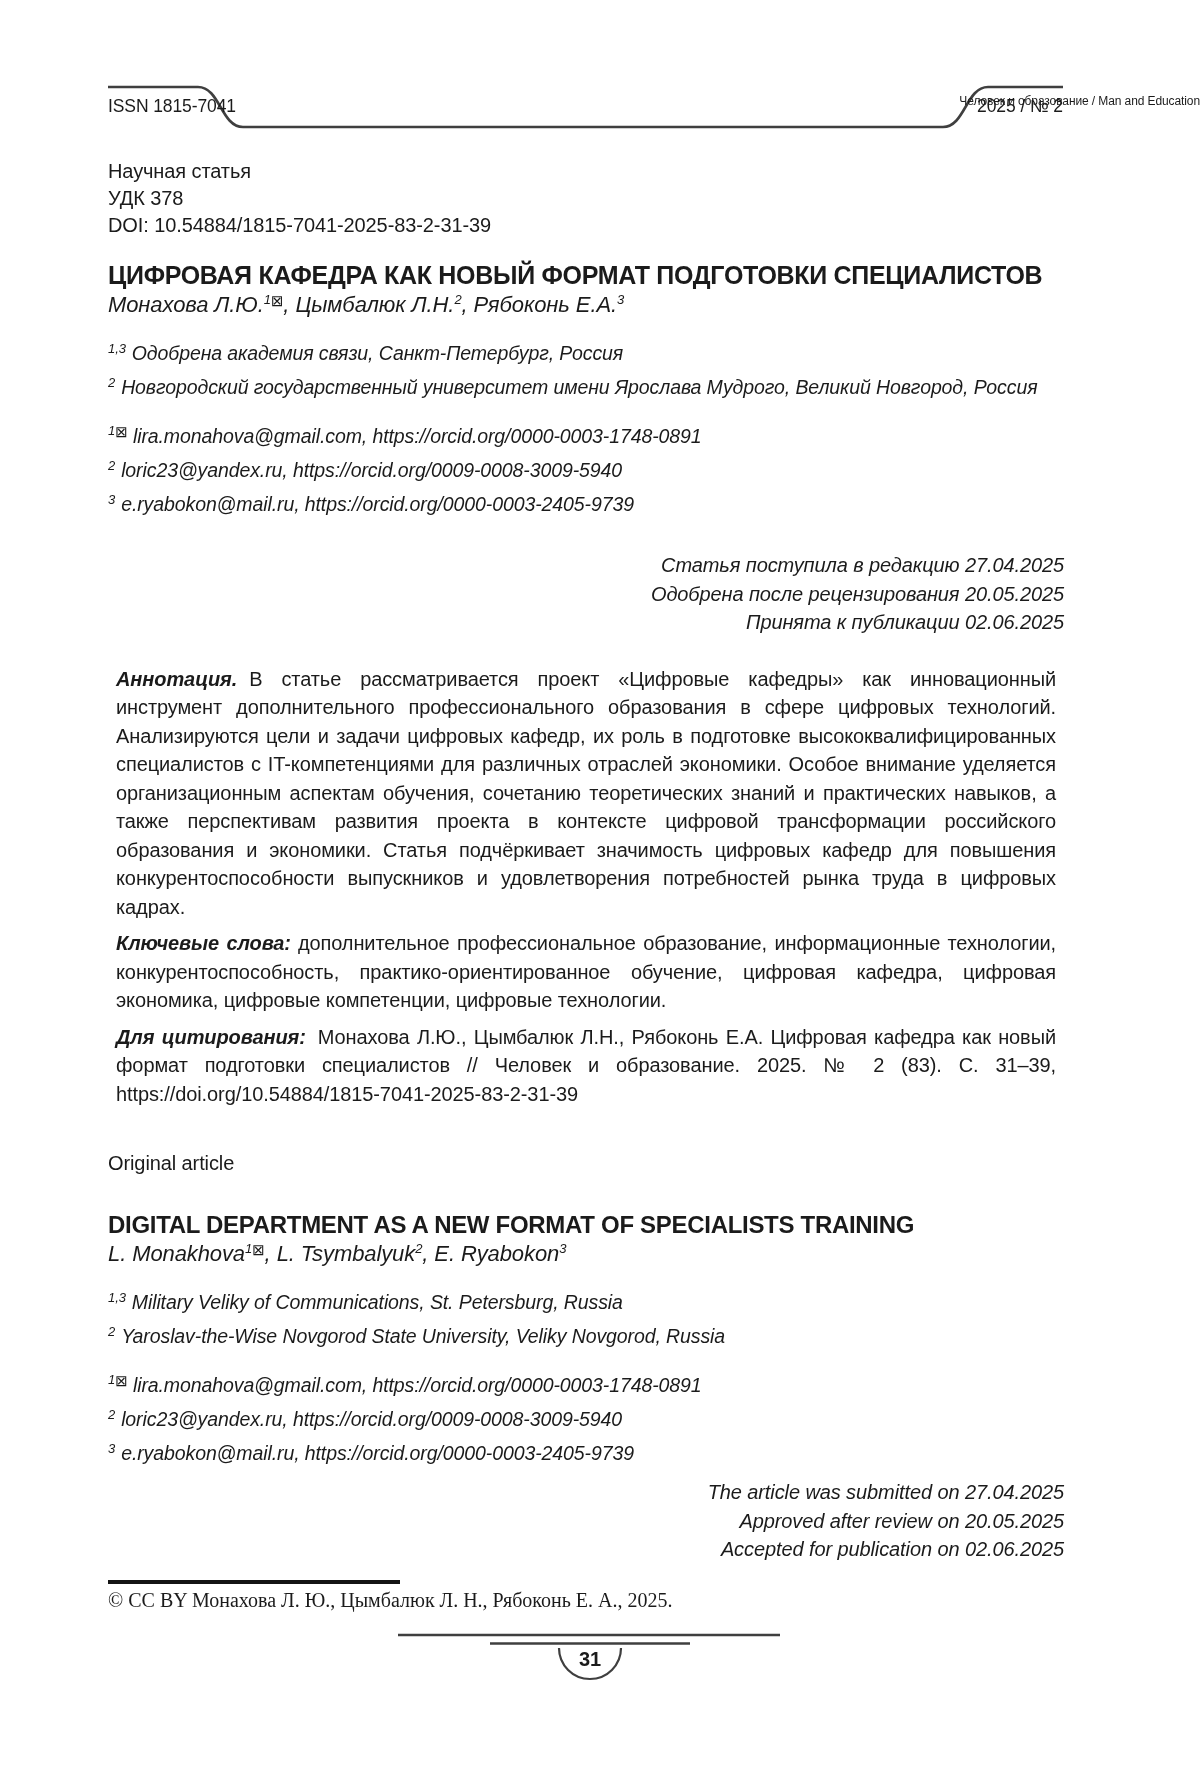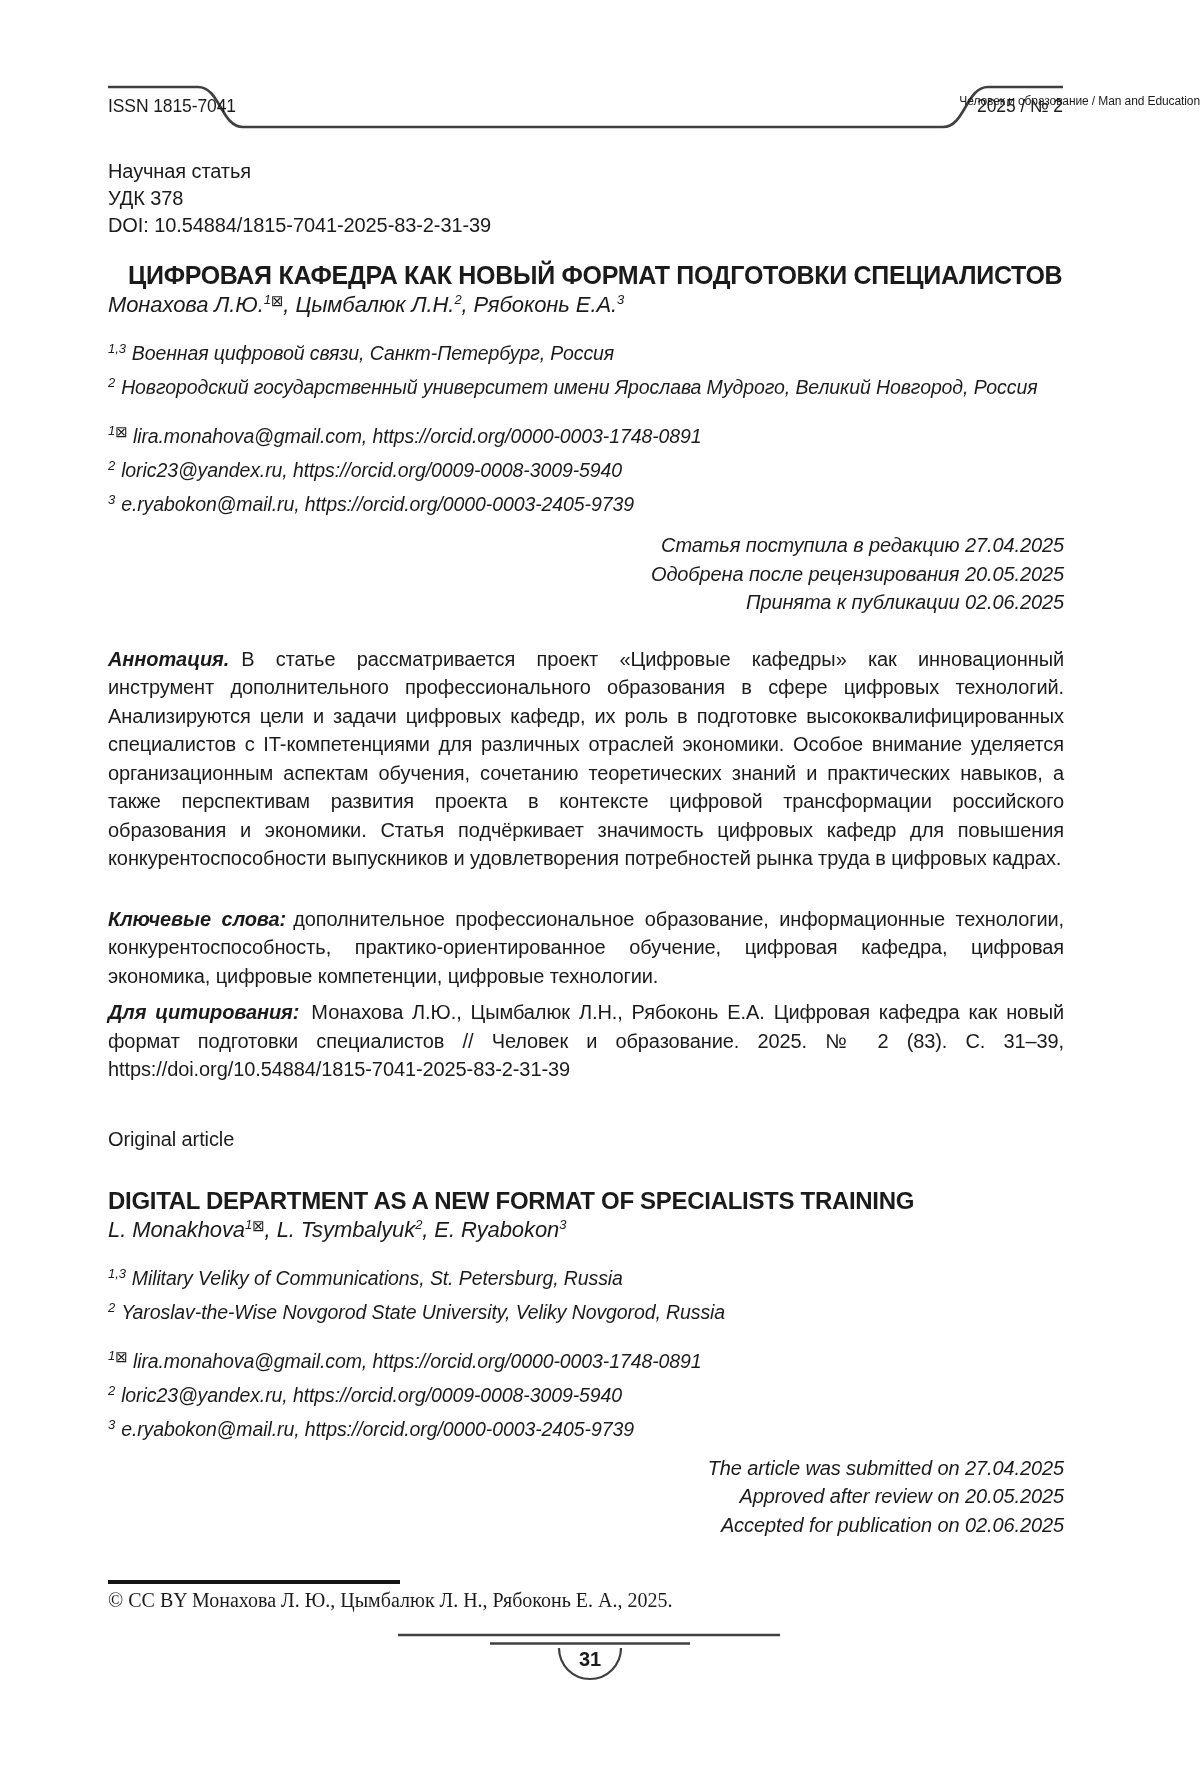--- a/index.html
+++ b/index.html
@@ -10,28 +10,28 @@
     color:#1b1b1b; letter-spacing:-0.1px;
   }
   
   .hdr-svg { position:absolute; left:100px; top:70px; }
   .hdr-issn { position:absolute; left:108px; top:96px; font-size:17.5px; }
   .hdr-center { position:absolute; left:0; right:0; top:94px; text-align:right; font-size:12px; }
   .hdr-issue { position:absolute; right:137px; top:96px; font-size:17.5px; }
   
   .content { position:absolute; left:108px; top:158px; width:956px; }
   .meta-line { font-size:20px; line-height:27px; }
-  .title-ru { margin-top:22px; font-size:25px; font-weight:bold; letter-spacing:-0.3px;margin-left:20px; }
+  .title-ru { margin-top:22px; font-size:25px; font-weight:bold; letter-spacing:-0.3px; }
   .authors { margin-top:2px; font-size:22px; font-style:italic; }
   .affils { margin-top:16px; font-size:19.5px; font-style:italic; line-height:30px; }
   .contacts { margin-top:14px; font-size:19.5px; font-style:italic; line-height:29px; }
   .hang { padding-left:26px; text-indent:-26px; }
-  .dates { margin-top:12px; font-size:20px; font-style:italic; line-height:28.5px; text-align:right; }
+  .dates { margin-top:32px; font-size:20px; font-style:italic; line-height:28.5px; text-align:right; }
   .dates-en { margin-top:10px; }
-  .para { margin:0; font-size:20px; line-height:28.5px; text-align:justify; }
+  .para { margin:8px; font-size:20px; line-height:28.5px; text-align:justify; }
   .abstract { margin-top:28px; min-height:252px; }
   .kw { margin-top:8px; min-height:84px; }
   .cite { margin-top:8px; min-height:84px; word-break:break-word; }
   .lbl { font-weight:bold; font-style:italic; margin-right:12px; }
   .orig { margin-top:44px; font-size:20px; }
   .title-en { margin-top:36px; font-size:24px; font-weight:bold; letter-spacing:-0.3px; }
   sup.s { font-size:13px; vertical-align:7px; margin-right:6px; }
   sup.a { font-size:13px; vertical-align:8px; }
   .mail { font-size:15px; vertical-align:6px; font-style:normal; }
   
@@ -57,21 +57,21 @@
   <div class="content">
 
     <div class="meta-line">Научная статья</div>
     <div class="meta-line">УДК 378</div>
     <div class="meta-line">DOI: 10.54884/1815-7041-2025-83-2-31-39</div>
 
     <div class="title-ru">ЦИФРОВАЯ КАФЕДРА КАК НОВЫЙ ФОРМАТ ПОДГОТОВКИ СПЕЦИАЛИСТОВ</div>
     <div class="authors"><span>Монахова Л.Ю.</span><sup class="a">1</sup><span class="mail">⊠</span><span>, </span><span>Цымбалюк Л.Н.</span><sup class="a">2</sup><span>, </span><span>Рябоконь Е.А.</span><sup class="a">3</sup></div>
 
     <div class="affils">
-      <div class="hang"><sup class="s">1,3</sup><span>Военная цифровой связи, Санкт-Петербург, Россия</span></div>
+      <div class="hang"><sup class="s">1,3</sup><span>Одобрена академия связи, Санкт-Петербург, Россия</span></div>
       <div class="hang"><sup class="s">2</sup><span>Новгородский государственный университет имени Ярослава Мудрого, Великий Новгород, Россия</span></div>
     </div>
 
     <div class="contacts">
       <div class="hang"><sup class="a">1</sup><span class="mail">⊠</span> <span>lira.monahova@gmail.com, https://orcid.org/0000-0003-1748-0891</span></div>
       <div class="hang"><sup class="s">2</sup><span>loric23@yandex.ru, https://orcid.org/0009-0008-3009-5940</span></div>
       <div class="hang"><sup class="s">3</sup><span>e.ryabokon@mail.ru, https://orcid.org/0000-0003-2405-9739</span></div>
     </div>
 
     <div class="dates">

